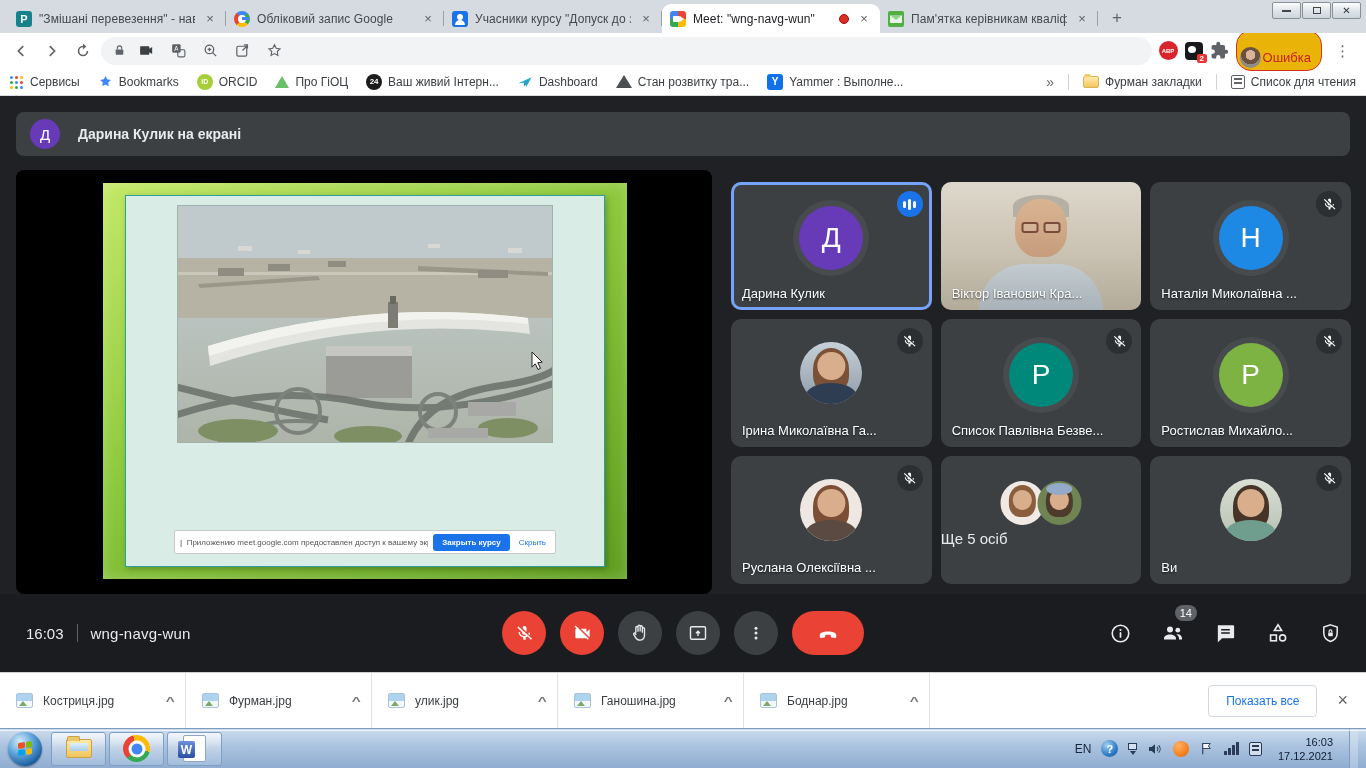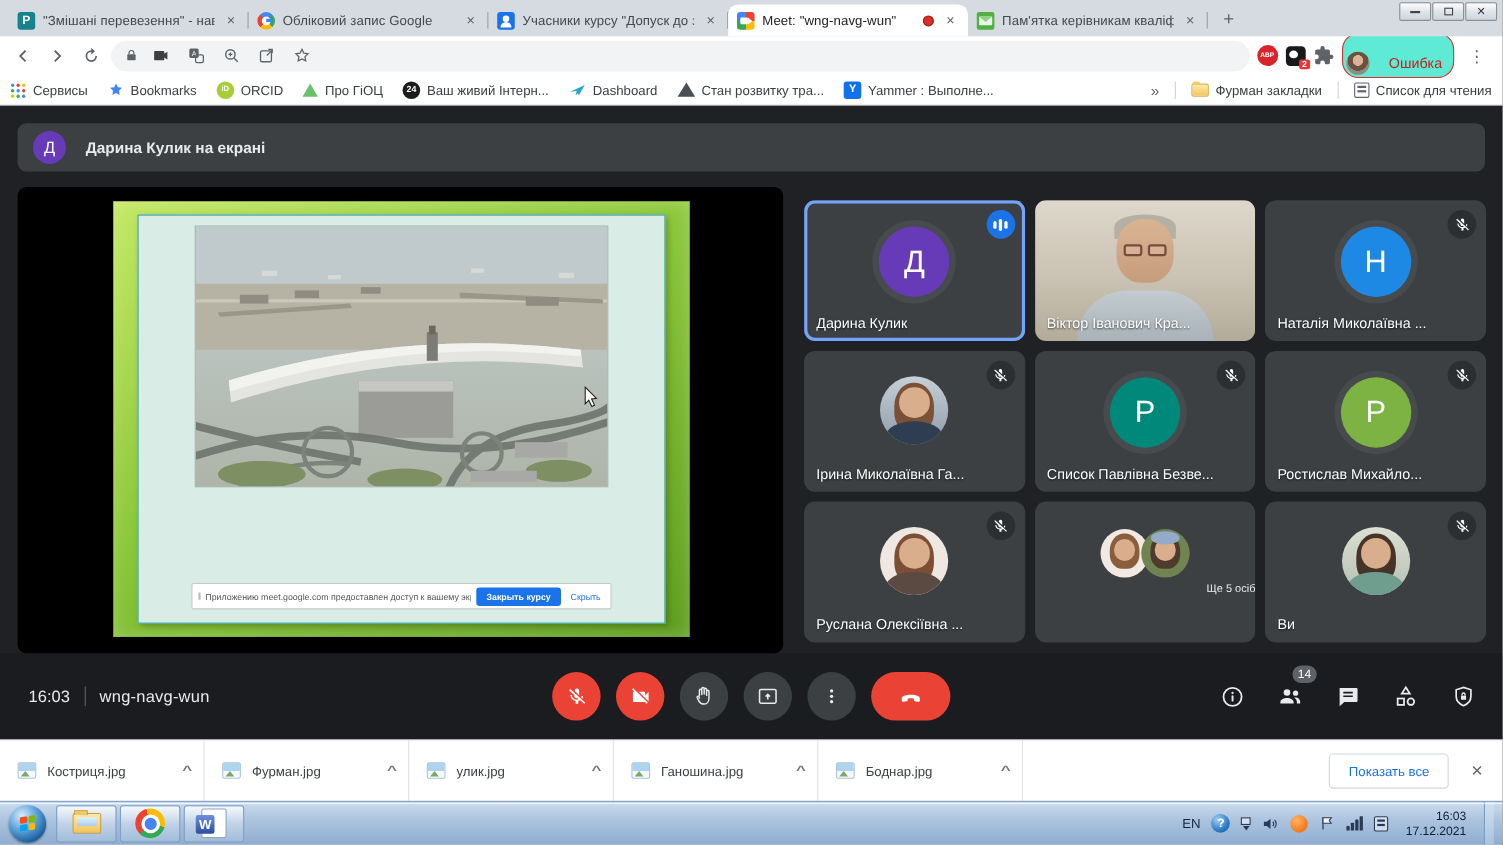--- a/index.html
+++ b/index.html
@@ -39,21 +39,21 @@
   .toolbar{height:35px;background:#fff;display:flex;align-items:center;padding:0 8px;gap:5px}
   .navbtn{width:26px;height:26px;display:flex;align-items:center;justify-content:center;border-radius:50%;flex-shrink:0}
   .omni{flex:1;height:28px;background:#f1f3f4;border-radius:14px;display:flex;align-items:center;padding:0 4px 0 12px;gap:8px;min-width:0}
   .omni .url{font-size:13px;color:#202124;white-space:nowrap;overflow:hidden;flex:1}
   .oico{width:24px;height:24px;display:flex;align-items:center;justify-content:center;flex-shrink:0}
   .extarea{display:flex;align-items:center;gap:7px;padding:0 2px;flex-shrink:0}
   .abp{width:19px;height:19px;border-radius:50%;background:#d9242c;color:#fff;font-size:6px;font-weight:700;display:flex;align-items:center;justify-content:center}
   .ext2{width:18px;height:18px;border-radius:4px;background:#17191c;position:relative}
   .ext2 i{position:absolute;left:3px;top:4px;width:8px;height:7px;border-radius:50%;background:#fff}
   .ext2 b{position:absolute;right:-4px;bottom:-3px;background:#e33;color:#fff;font-size:8px;font-weight:700;padding:0 2.5px;border-radius:2px;font-style:normal}
-  .profile{display:flex;align-items:center;gap:18px;border:1.5px solid #d93025;border-radius:15px;padding:16px 10px 2px 3px;background:#5eead4}
+  .profile{display:flex;align-items:center;gap:2px;border:1.5px solid #d93025;border-radius:15px;padding:16px 10px 2px 3px;background:#eab308}
   .pavat{width:21px;height:21px;border-radius:50%;background:radial-gradient(circle at 50% 38%,#d9b49a 28%,#6b5140 30% 55%,#8d8d85 57%)}
   .profile span{color:#c5221f;font-size:13px}
   .kebab{color:#5f6368;font-size:15px;padding:0 6px}
 
   
   .bookbar{height:28px;background:#fff;border-bottom:1px solid #dadce0;display:flex;align-items:center;padding:0 10px;font-size:12px;color:#3c4043;gap:18px;white-space:nowrap}
   .bm{display:flex;align-items:center;gap:6px}
   .dots{width:3px;height:3px;border-radius:50%;background:#4285f4;box-shadow:5px 0 0 #ea4335,10px 0 0 #fbbc05,0 5px 0 #34a853,5px 5px 0 #4285f4,10px 5px 0 #ea4335,0 10px 0 #fbbc05,5px 10px 0 #34a853,10px 10px 0 #4285f4;margin:-8px 11px 0 0}
   .orcid{width:16px;height:16px;border-radius:50%;background:#a6ce39;color:#fff;font-size:7px;font-weight:700;display:flex;align-items:center;justify-content:center}
   .tri-g{width:0;height:0;border-left:7px solid transparent;border-right:7px solid transparent;border-bottom:12px solid #6abf69}
@@ -105,21 +105,21 @@
   .ph-ruslana{background:#efe7e2}.ph-ruslana .hair{background:#7d4e36}.ph-ruslana .bod{background:#5a4a42}
   .ph-vy{background:linear-gradient(#dcdfd5,#b4c0b0)}.ph-vy .hair{background:#463428}.ph-vy .bod{background:#6f9e8f}
   .mini{position:relative;width:44px;height:44px;border-radius:50%;overflow:hidden;flex-shrink:0}
   .mini .hair{position:absolute;left:50%;top:8%;transform:translateX(-50%);width:62%;height:74%;border-radius:48% 48% 40% 40%}
   .mini .head{position:absolute;left:50%;top:20%;transform:translateX(-50%);width:44%;height:44%;border-radius:50%;background:#d8ae8c}
   .m1{background:#f1e9e4}.m1 .hair{background:#8a5d3d}
   .m2{background:#6f8452}.m2 .hair{background:#4f3b2b}
   .m2 .hat{position:absolute;left:50%;top:4%;transform:translateX(-50%);width:60%;height:28%;border-radius:50%;background:#93abc9;z-index:2}
   .duo{position:absolute;left:50%;top:37%;transform:translate(-50%,-50%);display:flex}
   .duo .mini+.mini{margin-left:-7px}
-  .cname{position:absolute;left:0;right:0;top:58%;text-align:right;font-size:10px;color:#e8eaed}
+  .cname{position:absolute;left:0;right:0;top:58%;text-align:left;font-size:15px;color:#e8eaed}
   
   .vid{position:absolute;inset:0;background:linear-gradient(180deg,#ded8cc,#cac2b2 55%,#b3ab9a)}
   .vhair{position:absolute;left:50%;top:13px;transform:translateX(-50%);width:56px;height:22px;border-radius:50% 50% 0 0;background:#b5afa4}
   .vhead{position:absolute;left:50%;top:17px;transform:translateX(-50%);width:52px;height:58px;border-radius:46% 46% 42% 42%;background:linear-gradient(#d9b493,#c69d7c)}
   .vglass{position:absolute;left:50%;top:40px;transform:translateX(-50%);display:flex;gap:5px;z-index:2}
   .vglass i{width:17px;height:11px;border:2px solid #7a4a3a;border-radius:3px;background:rgba(255,255,255,.12)}
   .vbody{position:absolute;left:50%;bottom:0;transform:translateX(-50%);width:124px;height:46px;border-radius:46px 46px 0 0;background:linear-gradient(#c3cbd0,#a8b2b8)}
 
   
   .cbar{position:absolute;left:0;right:0;bottom:0;height:78px;background:#1a1c1f}

